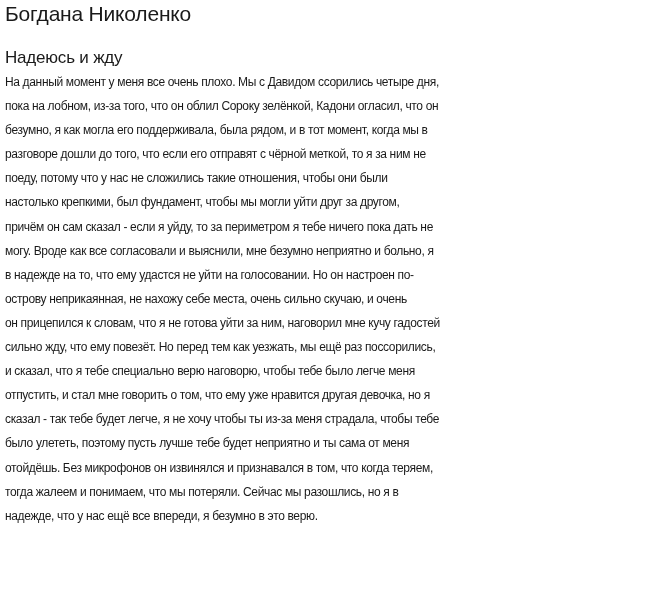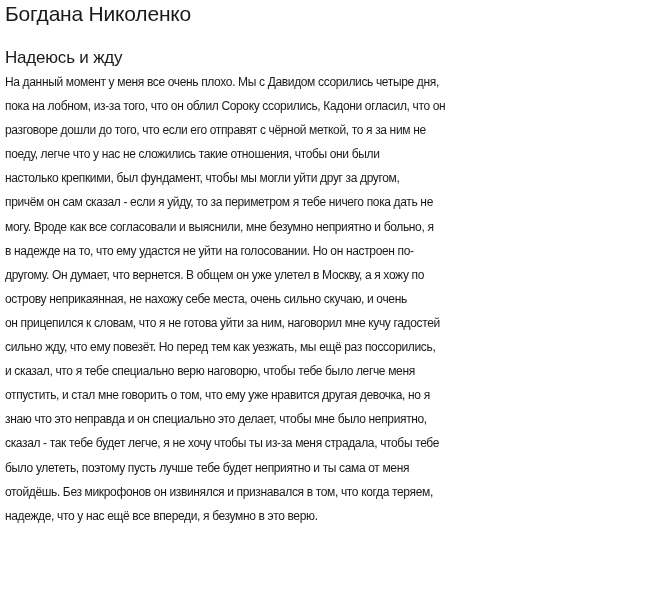--- a/index.html
+++ b/index.html
@@ -12,32 +12,32 @@
     .line { font-size:12px; line-height:24.1px; height:24.1px; white-space:nowrap; letter-spacing:-0.35px; }
   </style>
 </head>
 <body>
 
 <div class="page">
   <div class="author">Богдана Николенко</div>
   <div class="heading">Надеюсь и жду</div>
   <div class="body">
     <div class="line">На данный момент у меня все очень плохо. Мы с Давидом ссорились четыре дня,</div>
-    <div class="line">пока на лобном, из-за того, что он облил Сороку ссорились, Кадони огласил, что он</div>
+    <div class="line">пока на лобном, из-за того, что он облил Сороку зелёнкой, Кадони огласил, что он</div>
+    <div class="line">безумно, я как могла его поддерживала, была рядом, и в тот момент, когда мы в</div>
     <div class="line">разговоре дошли до того, что если его отправят с чёрной меткой, то я за ним не</div>
-    <div class="line">поеду, легче что у нас не сложились такие отношения, чтобы они были</div>
+    <div class="line">поеду, потому что у нас не сложились такие отношения, чтобы они были</div>
     <div class="line">настолько крепкими, был фундамент, чтобы мы могли уйти друг за другом,</div>
     <div class="line">причём он сам сказал - если я уйду, то за периметром я тебе ничего пока дать не</div>
     <div class="line">могу. Вроде как все согласовали и выяснили, мне безумно неприятно и больно, я</div>
     <div class="line">в надежде на то, что ему удастся не уйти на голосовании. Но он настроен по-</div>
-    <div class="line">другому. Он думает, что вернется. В общем он уже улетел в Москву, а я хожу по</div>
     <div class="line">острову неприкаянная, не нахожу себе места, очень сильно скучаю, и очень</div>
     <div class="line">он прицепился к словам, что я не готова уйти за ним, наговорил мне кучу гадостей</div>
     <div class="line">сильно жду, что ему повезёт. Но перед тем как уезжать, мы ещё раз поссорились,</div>
     <div class="line">и сказал, что я тебе специально верю наговорю, чтобы тебе было легче меня</div>
     <div class="line">отпустить, и стал мне говорить о том, что ему уже нравится другая девочка, но я</div>
-    <div class="line">знаю что это неправда и он специально это делает, чтобы мне было неприятно,</div>
     <div class="line">сказал - так тебе будет легче, я не хочу чтобы ты из-за меня страдала, чтобы тебе</div>
     <div class="line">было улететь, поэтому пусть лучше тебе будет неприятно и ты сама от меня</div>
     <div class="line">отойдёшь. Без микрофонов он извинялся и признавался в том, что когда теряем,</div>
+    <div class="line">тогда жалеем и понимаем, что мы потеряли. Сейчас мы разошлись, но я в</div>
     <div class="line">надежде, что у нас ещё все впереди, я безумно в это верю.</div>
   </div>
 </div>
 
 </body></html>

